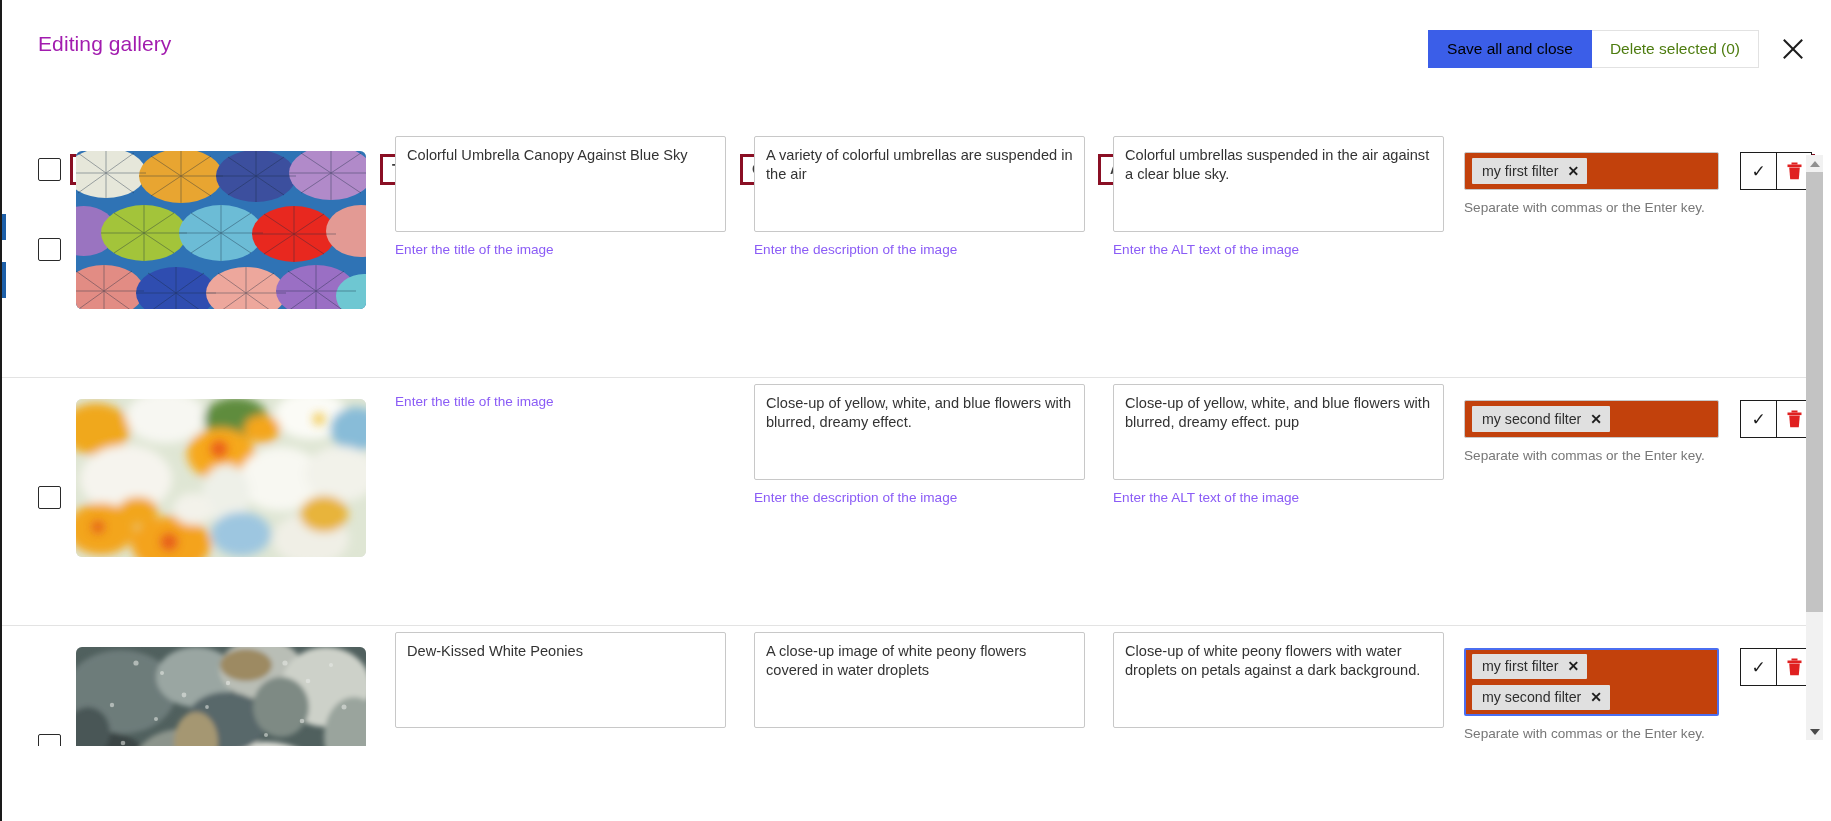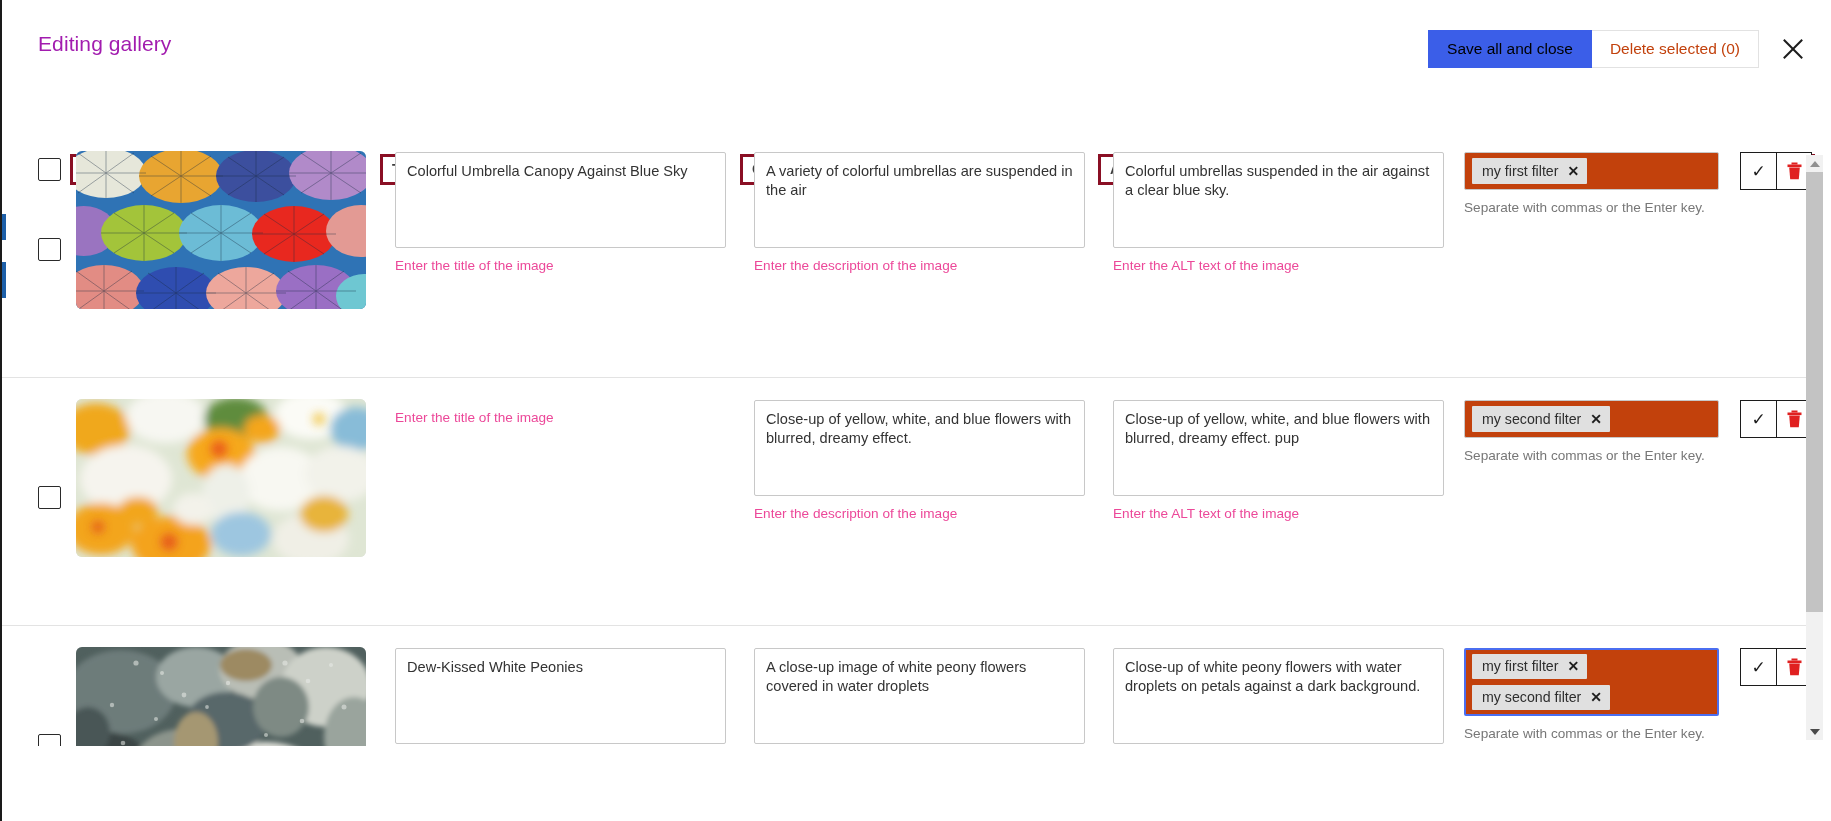--- a/index.html
+++ b/index.html
@@ -44,21 +44,21 @@
     font-size: 15.5px;
     padding: 0 18px;
     height: 38px;
     line-height: 36px;
     cursor: pointer;
     font-family: "Liberation Sans", sans-serif;
     white-space: nowrap;
   }
   .btn-delete {
     background: #ffffff;
-    color: #c2410c;
+    color: #4d7c0f;
     border: 1px solid #e2e2e2;
     border-left: none;
     font-size: 15.5px;
     padding: 0 18px;
     height: 38px;
     line-height: 36px;
     cursor: default;
     font-family: "Liberation Sans", sans-serif;
     white-space: nowrap;
   }
@@ -143,42 +143,42 @@
     left: 74px; top: 21px;
     width: 290px; height: 158px;
     border-radius: 6px;
     overflow: hidden;
     background: #ddd;
   }
   .thumb svg { display: block; width: 290px; height: 158px; }
 
   .field {
     position: absolute;
-    top: 22px;
+    top: 6px;
     padding-left: 7px;
   }
   .field textarea {
     display: block;
     width: 100%;
     height: 96px;
     border: 1px solid #c8c8c8;
     border-radius: 2px;
     padding: 9px 11px;
     font-size: 14.6px;
     line-height: 1.32;
     color: #333333;
     font-family: "Liberation Sans", sans-serif;
     resize: none;
     background: #fff;
     overflow: hidden;
   }
   .field .hint {
     margin-top: 10px;
     font-size: 13.6px;
-    color: #ec4899;
+    color: #8b5cf6;
   }
   .f-title   { left: 386px; width: 338px; }
   .f-caption { left: 745px; width: 338px; }
   .f-alt     { left: 1104px; width: 338px; }
 
   .filters-cell {
     position: absolute;
     left: 1462px; top: 22px;
     width: 255px;
   }

